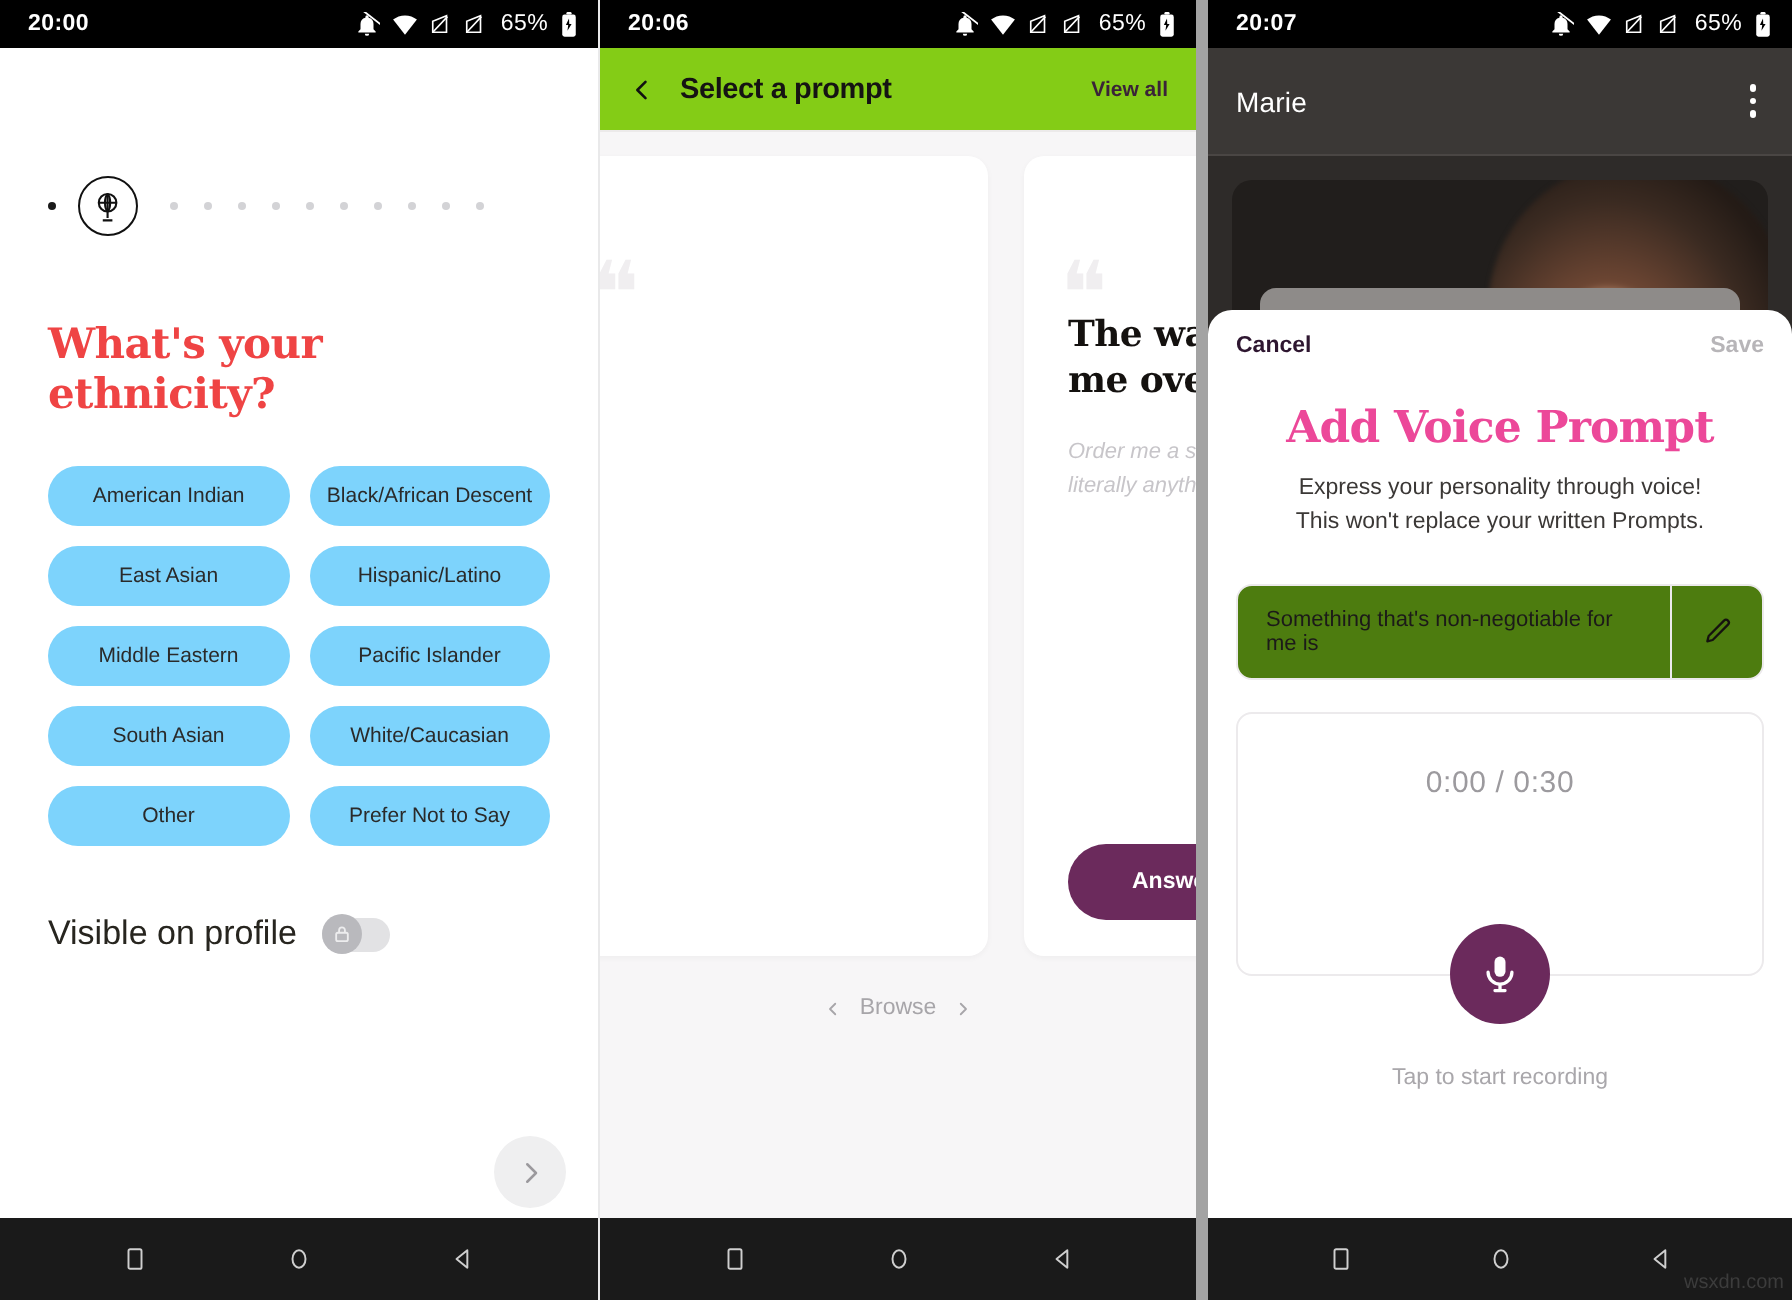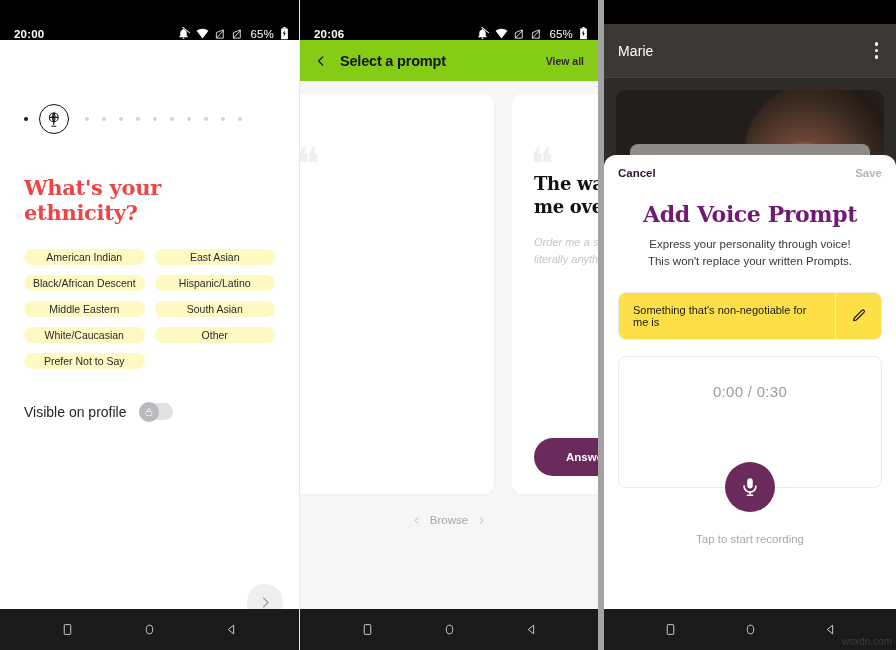--- a/index.html
+++ b/index.html
@@ -9,22 +9,22 @@
     background: #000; overflow: hidden;
   }
   .screens { display: flex; width: 896px; height: 650px; }
   .screen { position: relative; height: 650px; overflow: hidden; background: #fff; }
   .s1 { width: 299px; }
   .s2 { width: 299px; border-left: 1px solid #e9e9ea; }
   .s3 { width: 298px; border-left: 6px solid #a3a3a3; }
 
   
   .statusbar {
-    height: 40px; background: #000; color: #fff;
-    display: flex; align-items: flex-end; justify-content: space-between;
+    height: 24px; background: #000; color: #fff;
+    display: flex; align-items: center; justify-content: space-between;
     padding: 0 10px 0 14px; font-size: 11.5px; font-weight: 600;
     letter-spacing: .2px;
   }
   .sb-right { display: flex; align-items: center; gap: 6px; }
   .sb-right svg { display: block; }
   .sb-pct { font-size: 11.5px; font-weight: 400; margin-left: 1px; }
 
   
   .s1-body { padding: 0 24px; height: 626px; position: relative; background:#fff; }
   .dots-row { display: flex; align-items: center; gap: 0; padding-top: 64px; }
@@ -36,27 +36,27 @@
   .dot-grey { width: 4px; height: 4px; border-radius: 50%; background: #d3d3d6; flex: none; }
   .dots-tail { display: flex; align-items: center; gap: 13px; margin-left: 16px; }
 
   .q-title {
     font-family: "DejaVu Serif", serif;
     font-size: 21px; font-weight: 700; color: #ef4444;
     margin-top: 41px; letter-spacing: -0.3px;
   }
   .chips { margin-top: 24px; display: grid; grid-template-columns: 1fr 1fr; gap: 10px 10px; }
   .chip {
-    background: #fef9c3; border-radius: 22px; height: 16px;
+    background: #7dd3fc; border-radius: 22px; height: 30px;
     display: flex; align-items: center; justify-content: center;
     font-size: 10.5px; color: #2a2a2a; cursor: pointer; text-align: center;
     padding: 0 4px;
   }
   .visrow { margin-top: 34px; display: flex; align-items: center; gap: 13px; }
-  .visrow-label { font-size: 14px; color: #27251f; }
+  .visrow-label { font-size: 17px; color: #27251f; }
   .toggle {
     width: 34px; height: 17px; border-radius: 10px; background: #e2e2e4;
     position: relative; cursor: pointer; flex: none;
   }
   .toggle .knob {
     position: absolute; left: 0; top: -1.5px; width: 20px; height: 20px;
     border-radius: 50%; background: #b9b9bd;
     display: flex; align-items: center; justify-content: center;
   }
   .next-fab {
@@ -135,28 +135,28 @@
     background: #fff; border-radius: 12px 12px 0 0; padding: 0 14px;
   }
   .sheet-top {
     height: 30px; display: flex; align-items: center; justify-content: space-between;
     padding-top: 6px;
   }
   .cancel-btn { font-size: 11.5px; font-weight: 700; color: #2e1630; cursor: pointer; }
   .save-btn { font-size: 11.5px; font-weight: 700; color: #b7b5b8; cursor: pointer; }
   .sheet-title {
     text-align: center; font-family: "DejaVu Serif", serif;
-    font-size: 22px; font-weight: 700; color: #701a75; margin-top: 16px; letter-spacing: -.4px;
+    font-size: 22px; font-weight: 700; color: #ec4899; margin-top: 16px; letter-spacing: -.4px;
   }
   .sheet-sub {
     text-align: center; font-size: 11.5px; color: #3b3836; line-height: 1.5; margin-top: 9px;
   }
   .prompt-box {
     margin-top: 21px; height: 48px; border: 1px solid #eceaec; border-radius: 8px;
-    display: flex; align-items: stretch; cursor: pointer; background:#fde047;
+    display: flex; align-items: stretch; cursor: pointer; background:#4d7c0f;
   }
   .prompt-text {
     flex: 1; display: flex; align-items: center; padding: 0 14px;
     font-size: 11px; color: #1c1a19;
   }
   .prompt-edit {
     width: 46px; border-left: 1px solid #eceaec;
     display: flex; align-items: center; justify-content: center; cursor: pointer;
   }
   .recorder {
@@ -253,24 +253,25 @@
           <span class="dot-grey"></span>
           <span class="dot-grey"></span>
           <span class="dot-grey"></span>
         </span>
       </div>
 
       <h1 class="q-title">What's your ethnicity?</h1>
 
       <div class="chips">
         <div class="chip">American Indian</div>
+        <div class="chip">Black/African Descent</div>
         <div class="chip">East Asian</div>
-        <div class="chip">Black/African Descent</div>
         <div class="chip">Hispanic/Latino</div>
         <div class="chip">Middle Eastern</div>
+        <div class="chip">Pacific Islander</div>
         <div class="chip">South Asian</div>
         <div class="chip">White/Caucasian</div>
         <div class="chip">Other</div>
         <div class="chip">Prefer Not to Say</div>
       </div>
 
       <div class="visrow">
         <span class="visrow-label">Visible on profile</span>
         <div class="toggle">
           <span class="knob">

